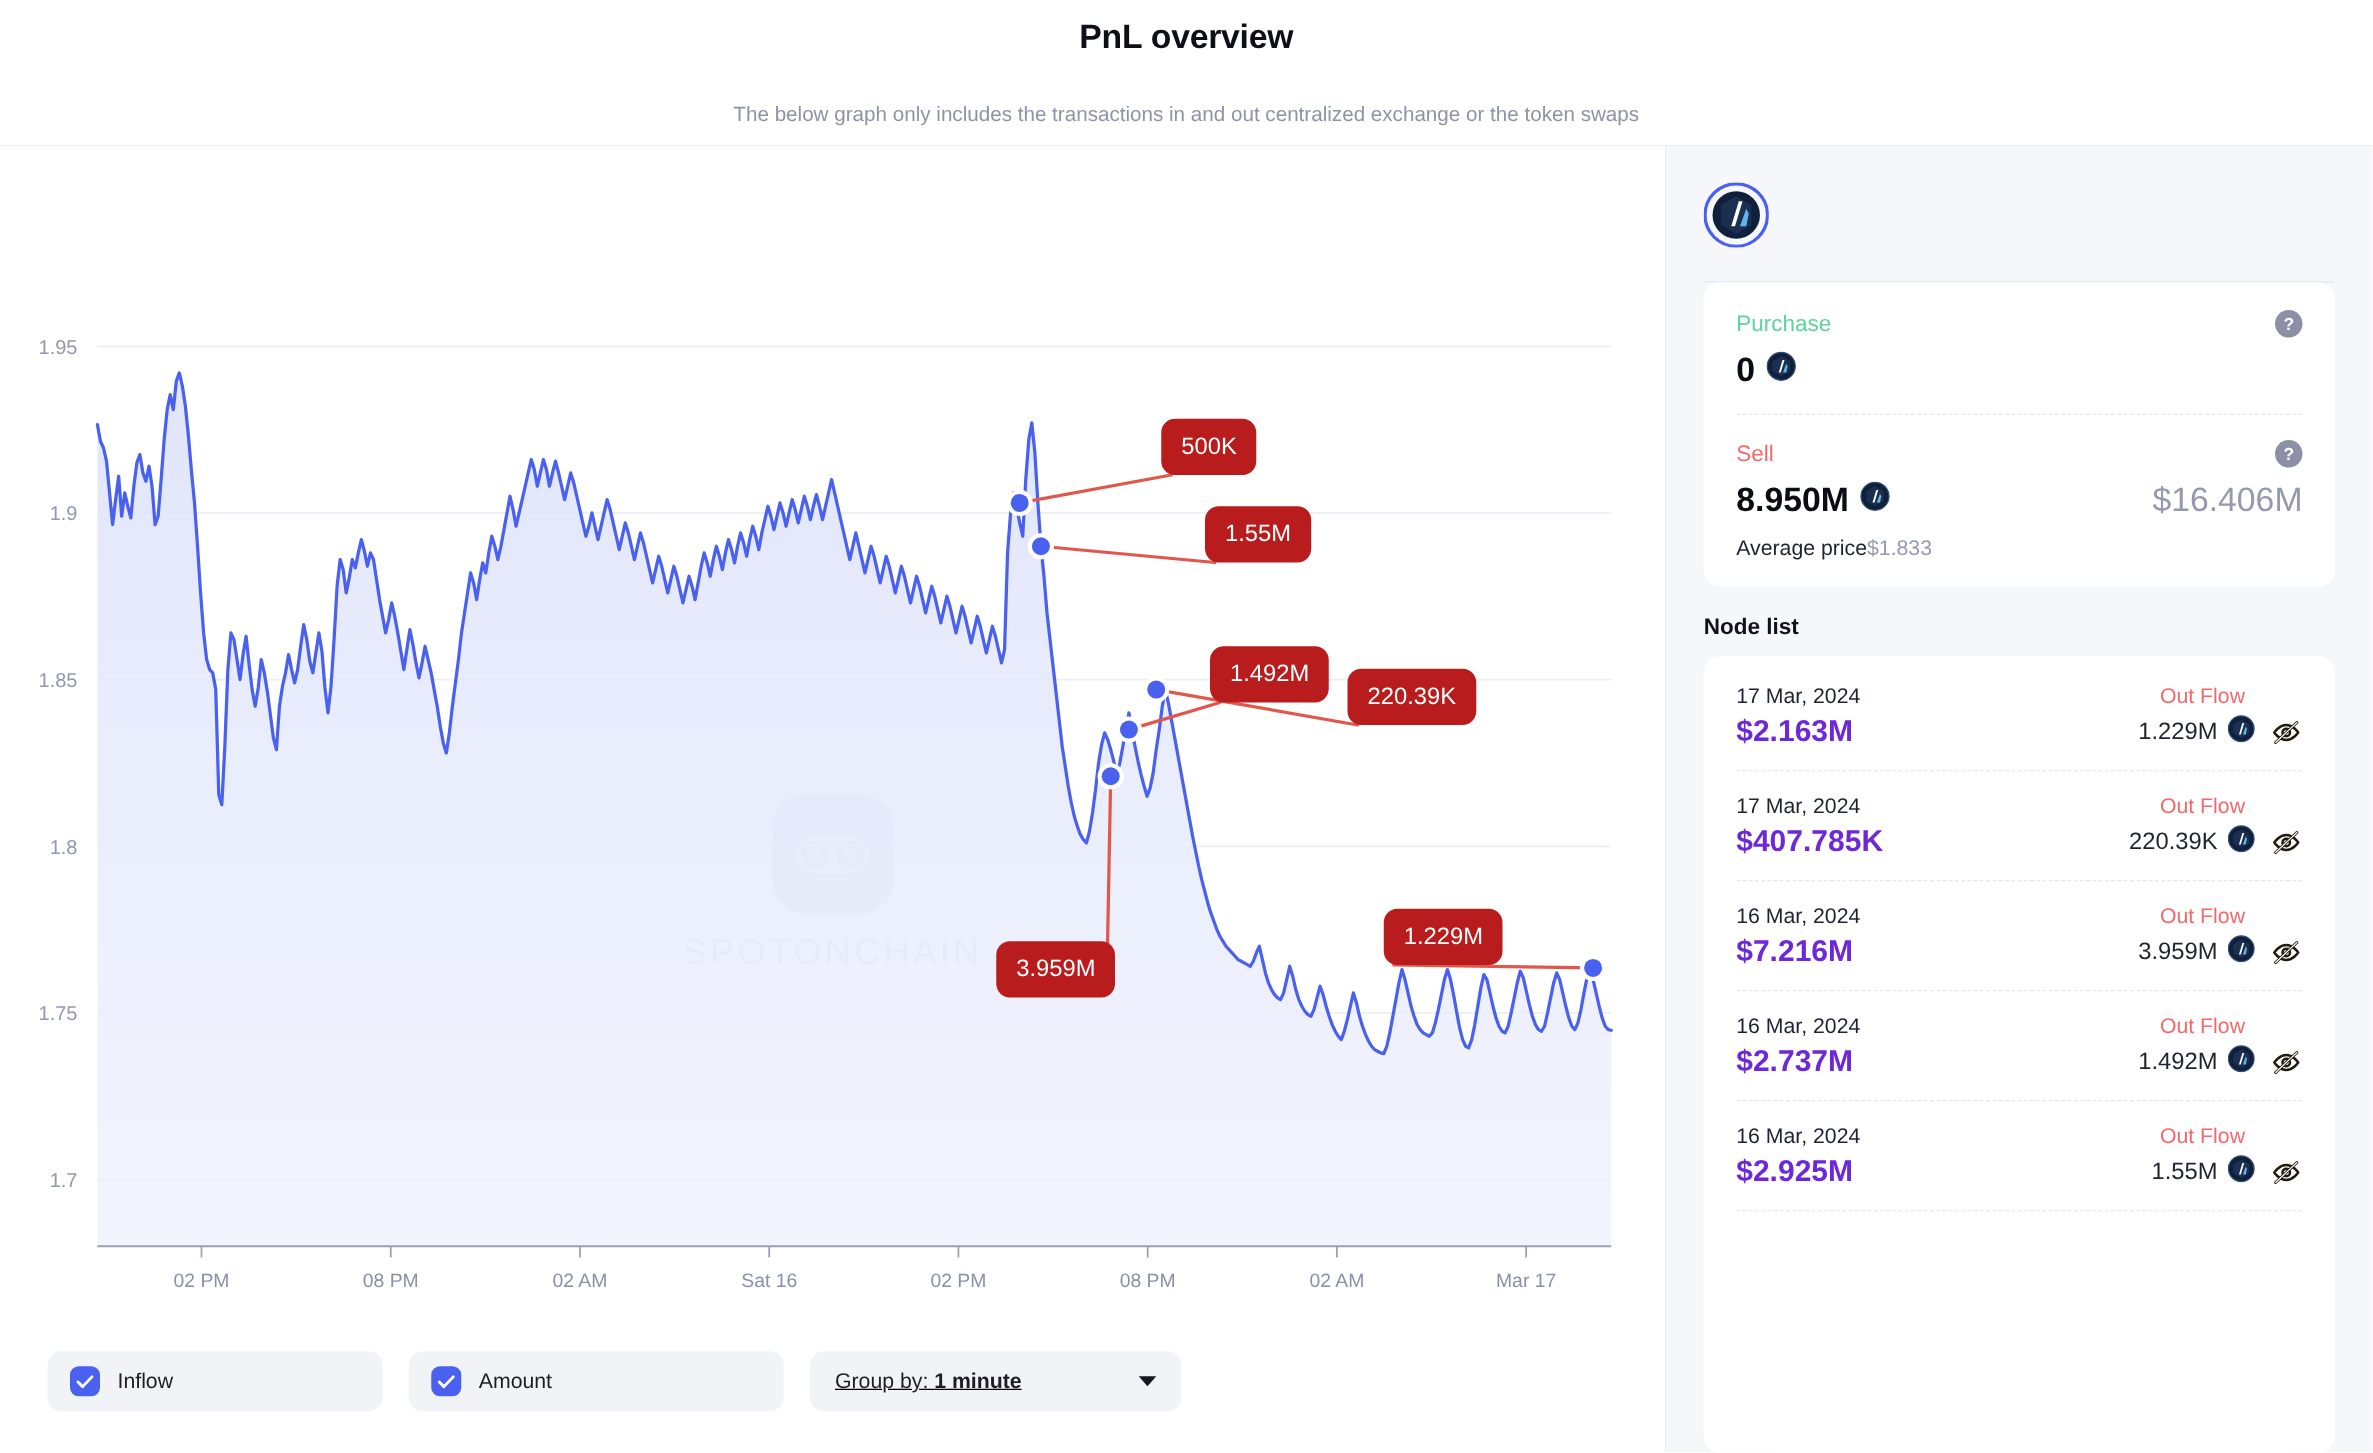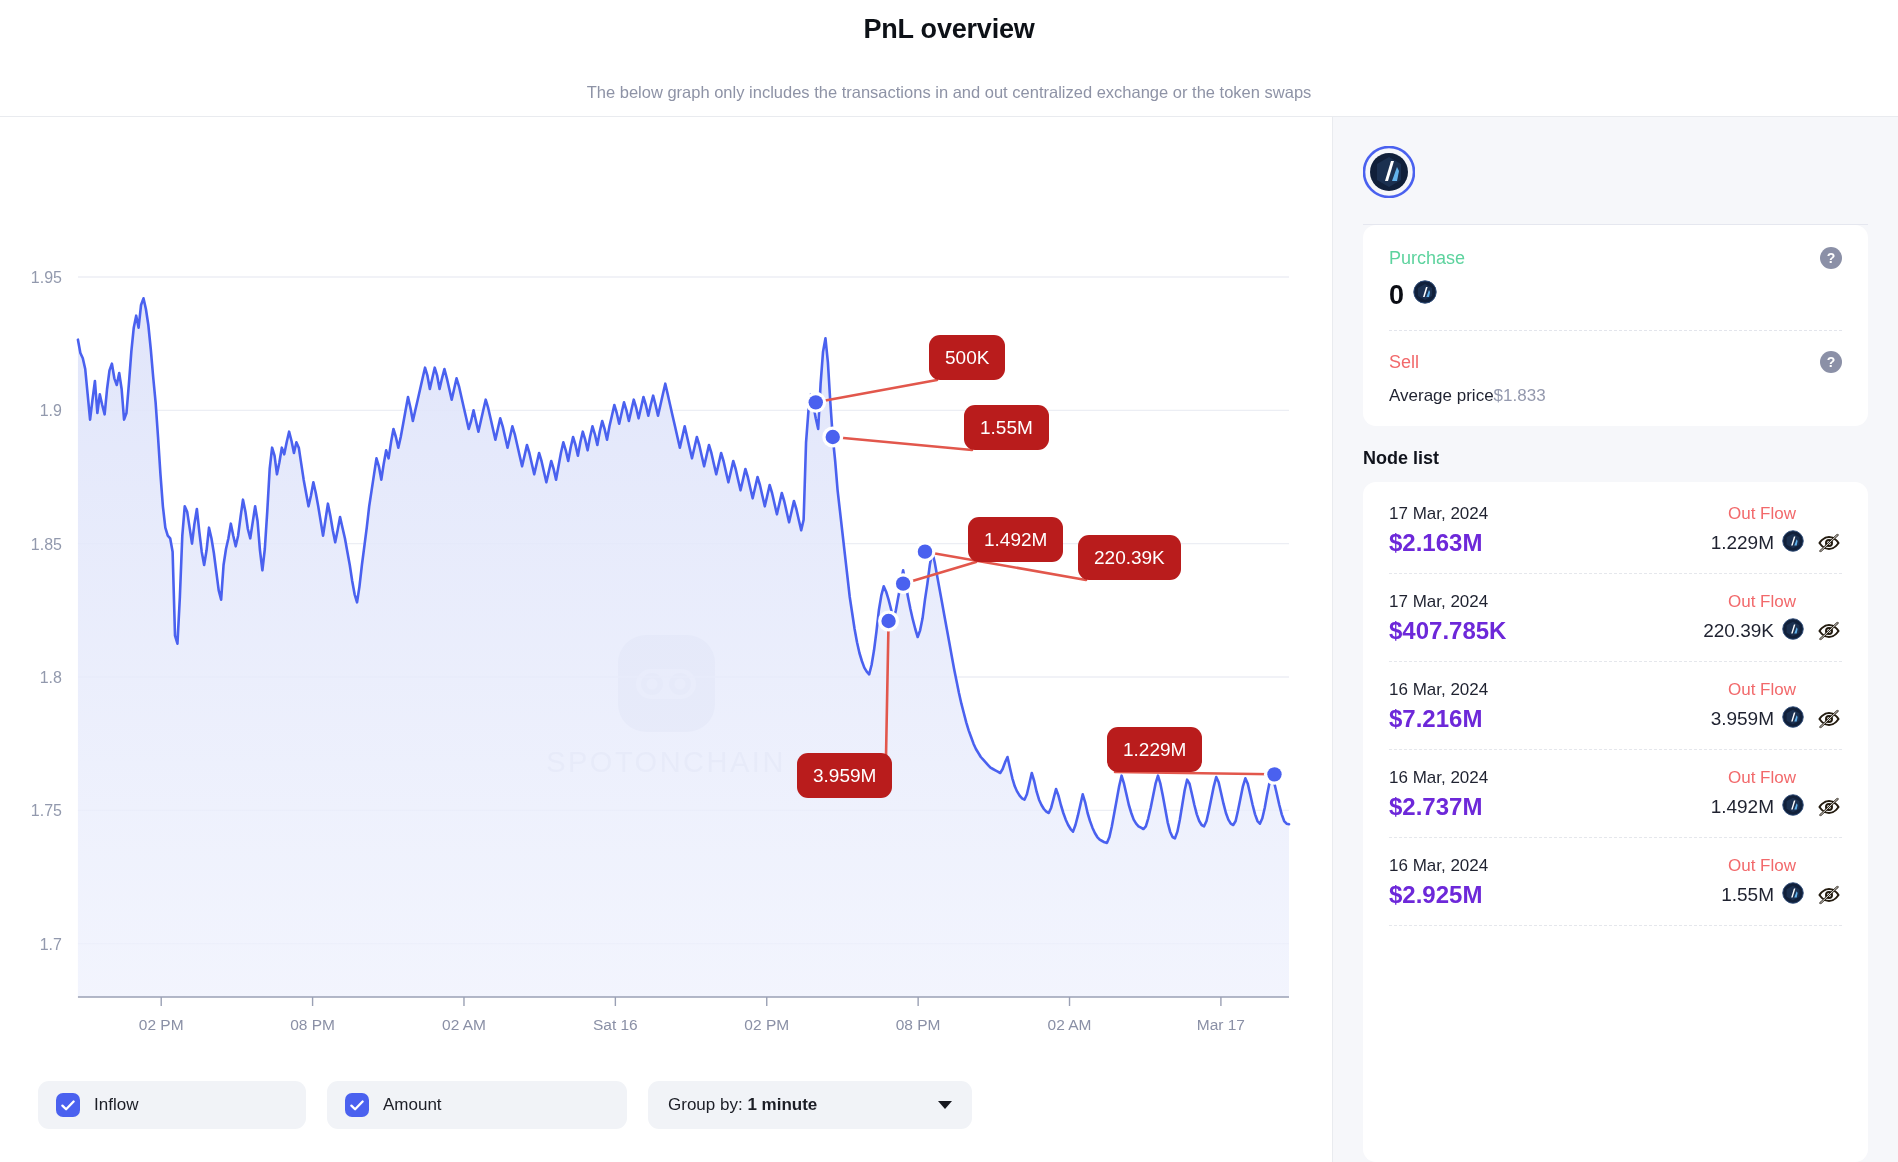--- a/index.html
+++ b/index.html
@@ -72,21 +72,21 @@
     display: flex; align-items: center; gap: 21px;
     padding: 0 38px 22px 38px;
   }
   .pill {
     height: 48px; border-radius: 11px; background: #f1f3f7;
     display: flex; align-items: center; padding: 0 18px; gap: 14px;
   }
   .pill.w1 { width: 268px; }
   .pill.w2 { width: 300px; }
   .pill.w3 { width: 300px; }
-  .pill.sel { width: 324px; justify-content: flex-start; padding: 0 20px; }
+  .pill.sel { width: 297px; justify-content: flex-start; padding: 0 20px; text-decoration: underline; }
   .cb {
     width: 24px; height: 24px; border-radius: 7px; background: #4a61ef;
     display: flex; align-items: center; justify-content: center; flex: 0 0 24px;
   }
   .cb svg { display: block; }
   .pill-label { font-size: 17px; color: #1c1e26; }
   .sel-text { font-size: 17px; color: #1c1e26; }
   .sel-text b { font-weight: bold; }
   .caret { margin-left: auto; width: 0; height: 0;
     border-left: 7px solid transparent; border-right: 7px solid transparent;
@@ -323,20 +323,34 @@
               </span>
             </span>
             <span class="flow-usd"></span>
           </div>
         </div>
 
         <div class="flow-block">
           <div class="flow-top">
             <span class="flow-kind sell">Sell</span>
             <span class="help">?</span>
+          </div>
+          <div class="flow-mid">
+            <span class="flow-amt">
+              <span>8.950M</span>
+              <span>
+                <svg width="24" height="24" viewBox="0 0 24 24">
+                  <circle cx="12" cy="12" r="11.2" fill="#11203a" stroke="#2f4d7a" stroke-width="1"></circle>
+                  <path d="M12 4 L19 8 L19 16 L12 20 L5 16 L5 8 Z" fill="#1b3050"></path>
+                  <path d="M10 17 L13 7 L14.6 7 L11.6 17 Z" fill="#ffffff"></path>
+                  <path d="M13.4 17 L16 10 L17 12 L16 17 Z" fill="#63b3ed"></path>
+                </svg>
+              </span>
+            </span>
+            <span class="flow-usd">$16.406M</span>
           </div>
           <div class="flow-sub">
             <span class="flow-sub-l">Average price</span>
             <span class="flow-sub-r">$1.833</span>
           </div>
         </div>
       </div>
 
       <div class="panel-h">Node list</div>
 

